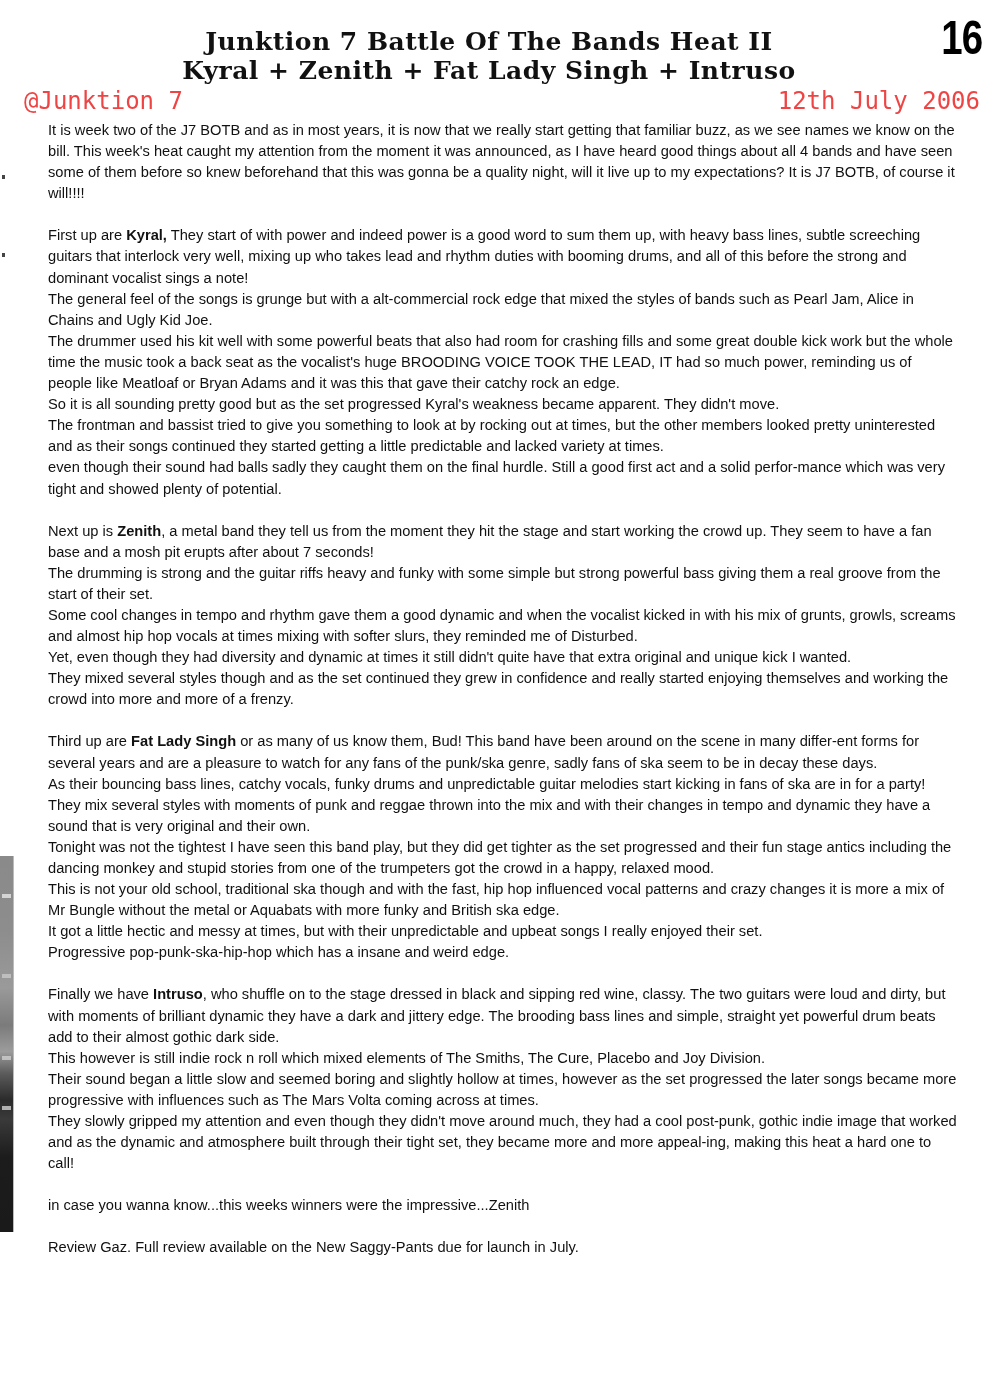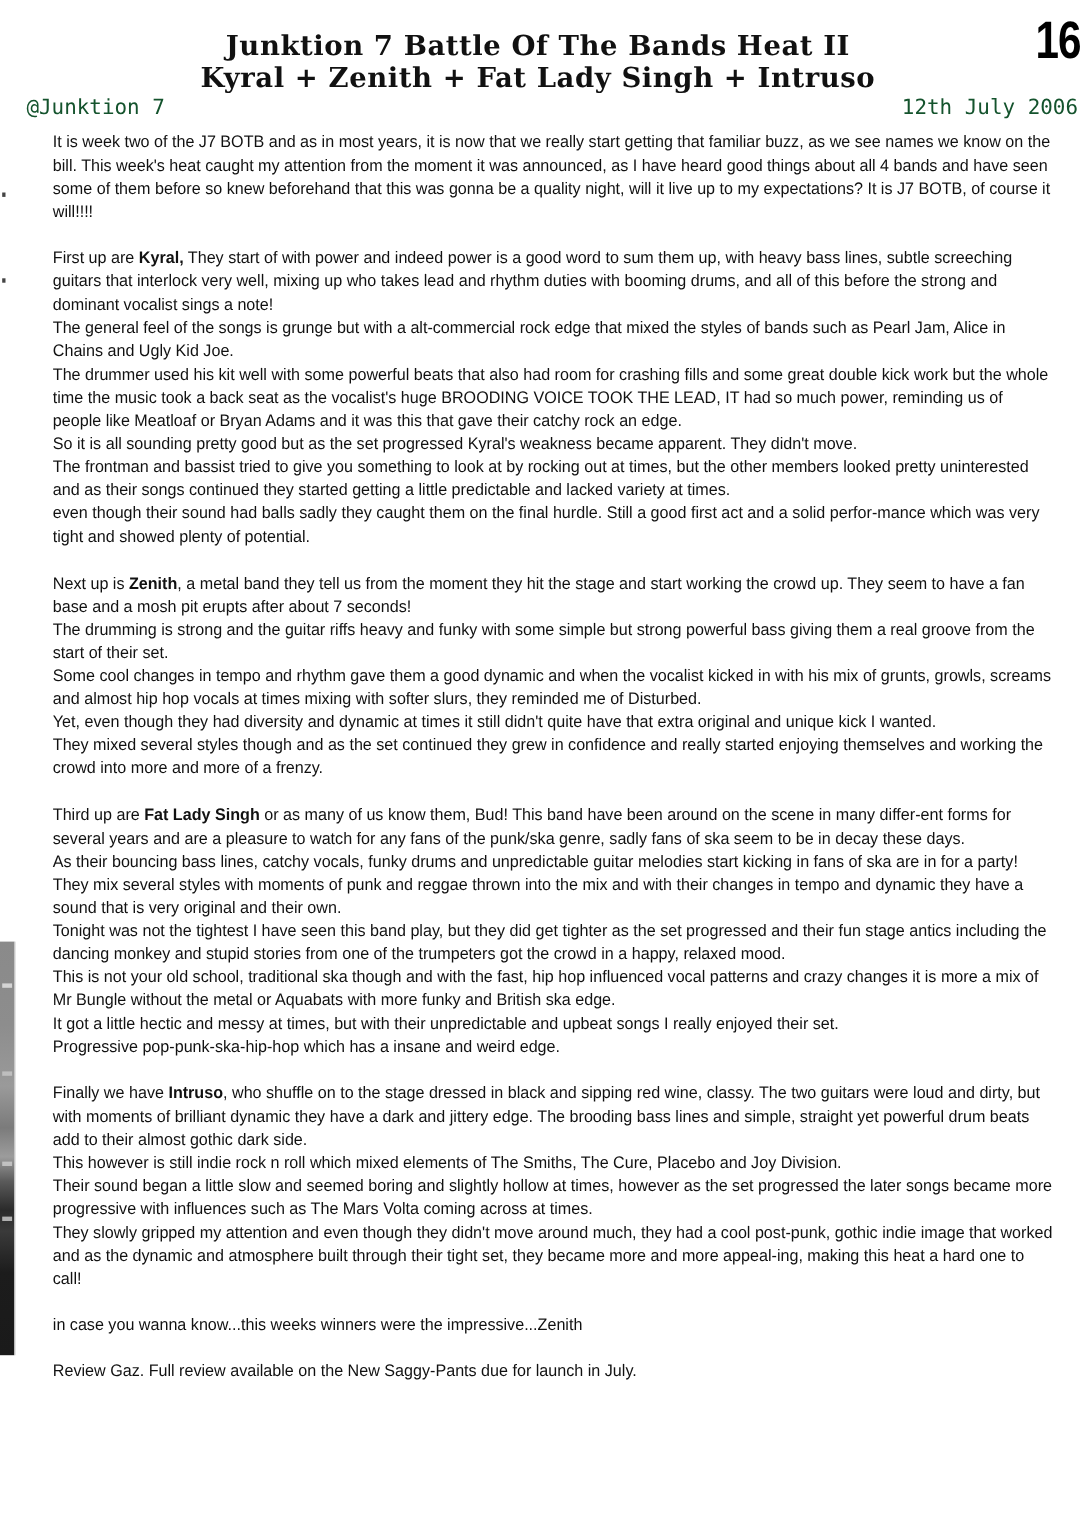--- a/index.html
+++ b/index.html
@@ -16,21 +16,21 @@
 
   .page-number {
     position: absolute; right: 8px; top: 14px;
     font-family: "Liberation Sans", "DejaVu Sans", sans-serif; font-weight: bold;
     font-size: 48px; color: #000; transform: scaleX(0.8); transform-origin: right top;
     letter-spacing: -1px; line-height: 1;
   }
 
   .byline, .dateline {
     position: absolute; top: 87px;
-    font-family: "DejaVu Sans Mono", "Liberation Mono", monospace; font-size: 19px; color: #14532d;
+    font-family: "DejaVu Sans Mono", "Liberation Mono", monospace; font-size: 24px; color: #ef4444;
   }
   .byline { left: 24px; }
   .dateline { right: 10px; margin-left: 32px; }
 
   .article {
     position: absolute; left: 48px; top: 119px; width: 942px;
     font-family: "Liberation Sans", "DejaVu Sans", sans-serif;
     font-size: 15.2px; line-height: 21.1px; color: #111;
     transform: scaleX(0.965); transform-origin: left top;
   }

